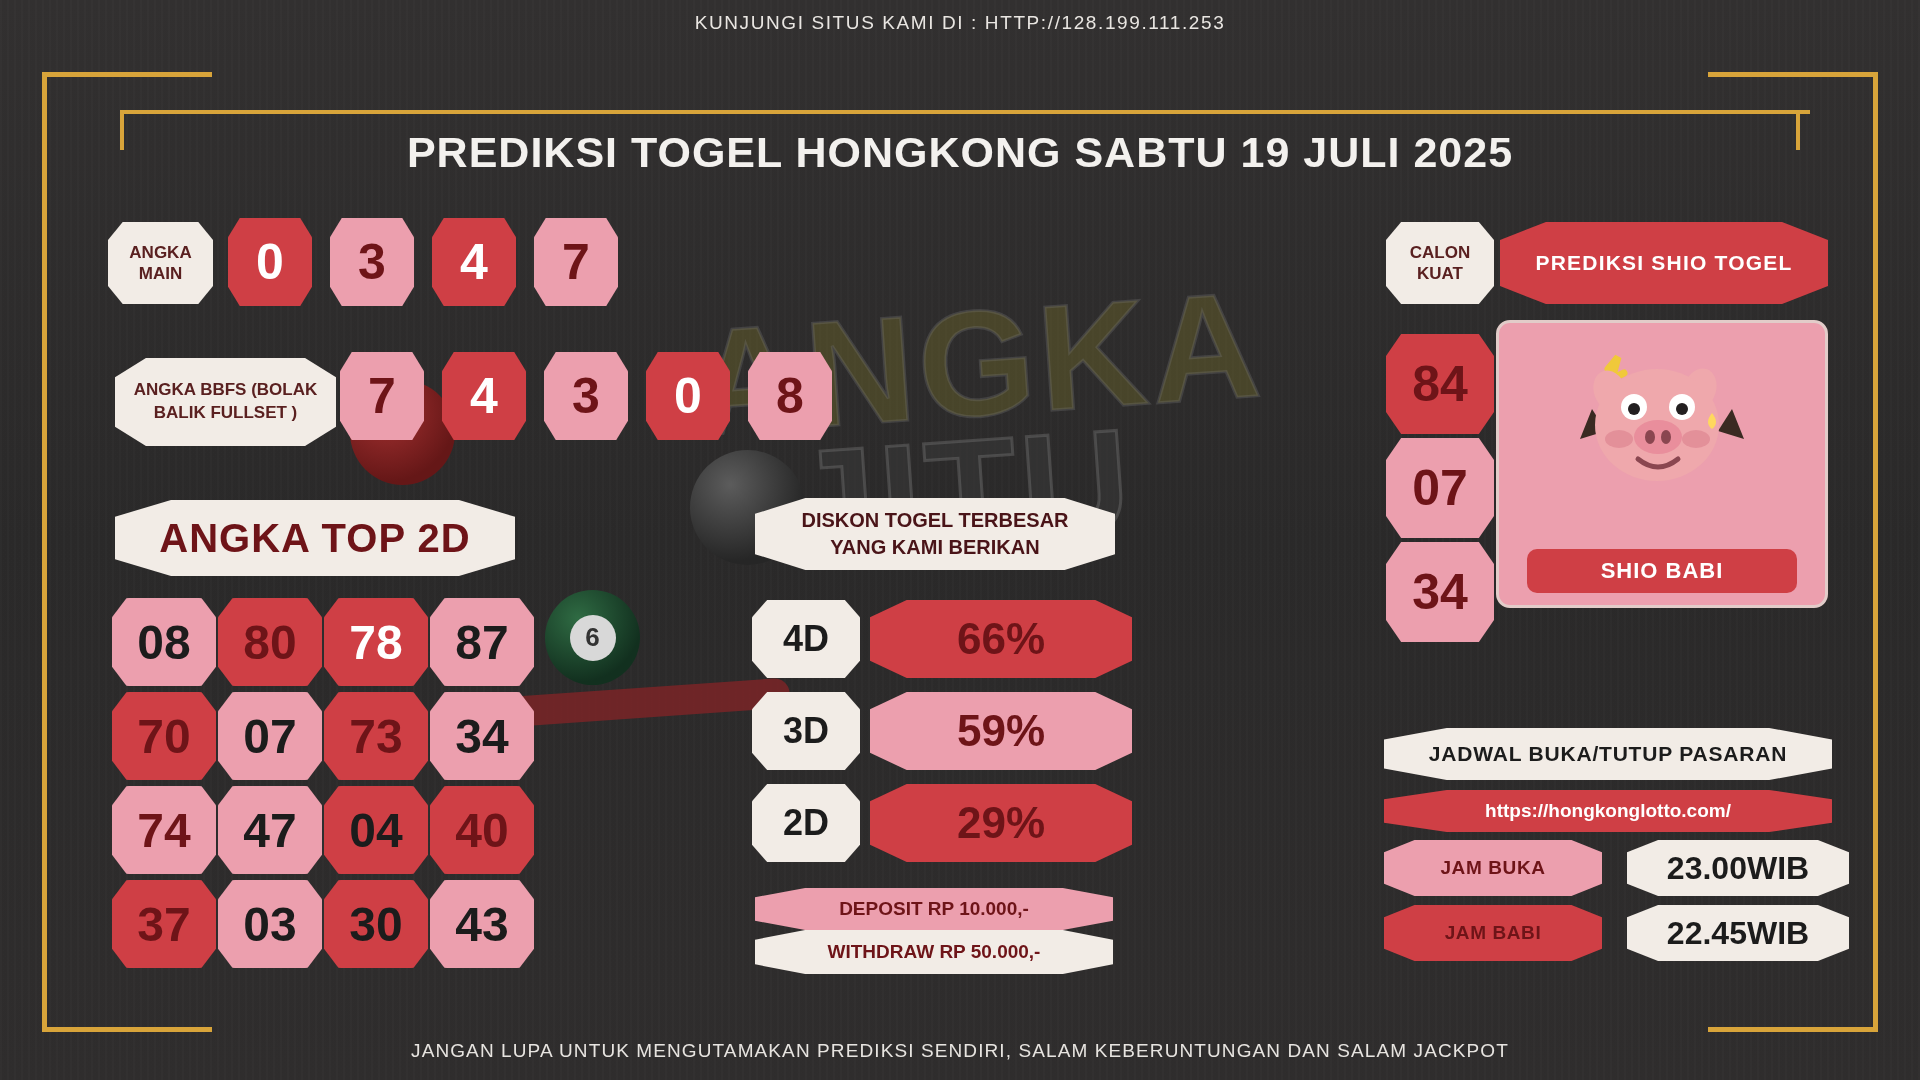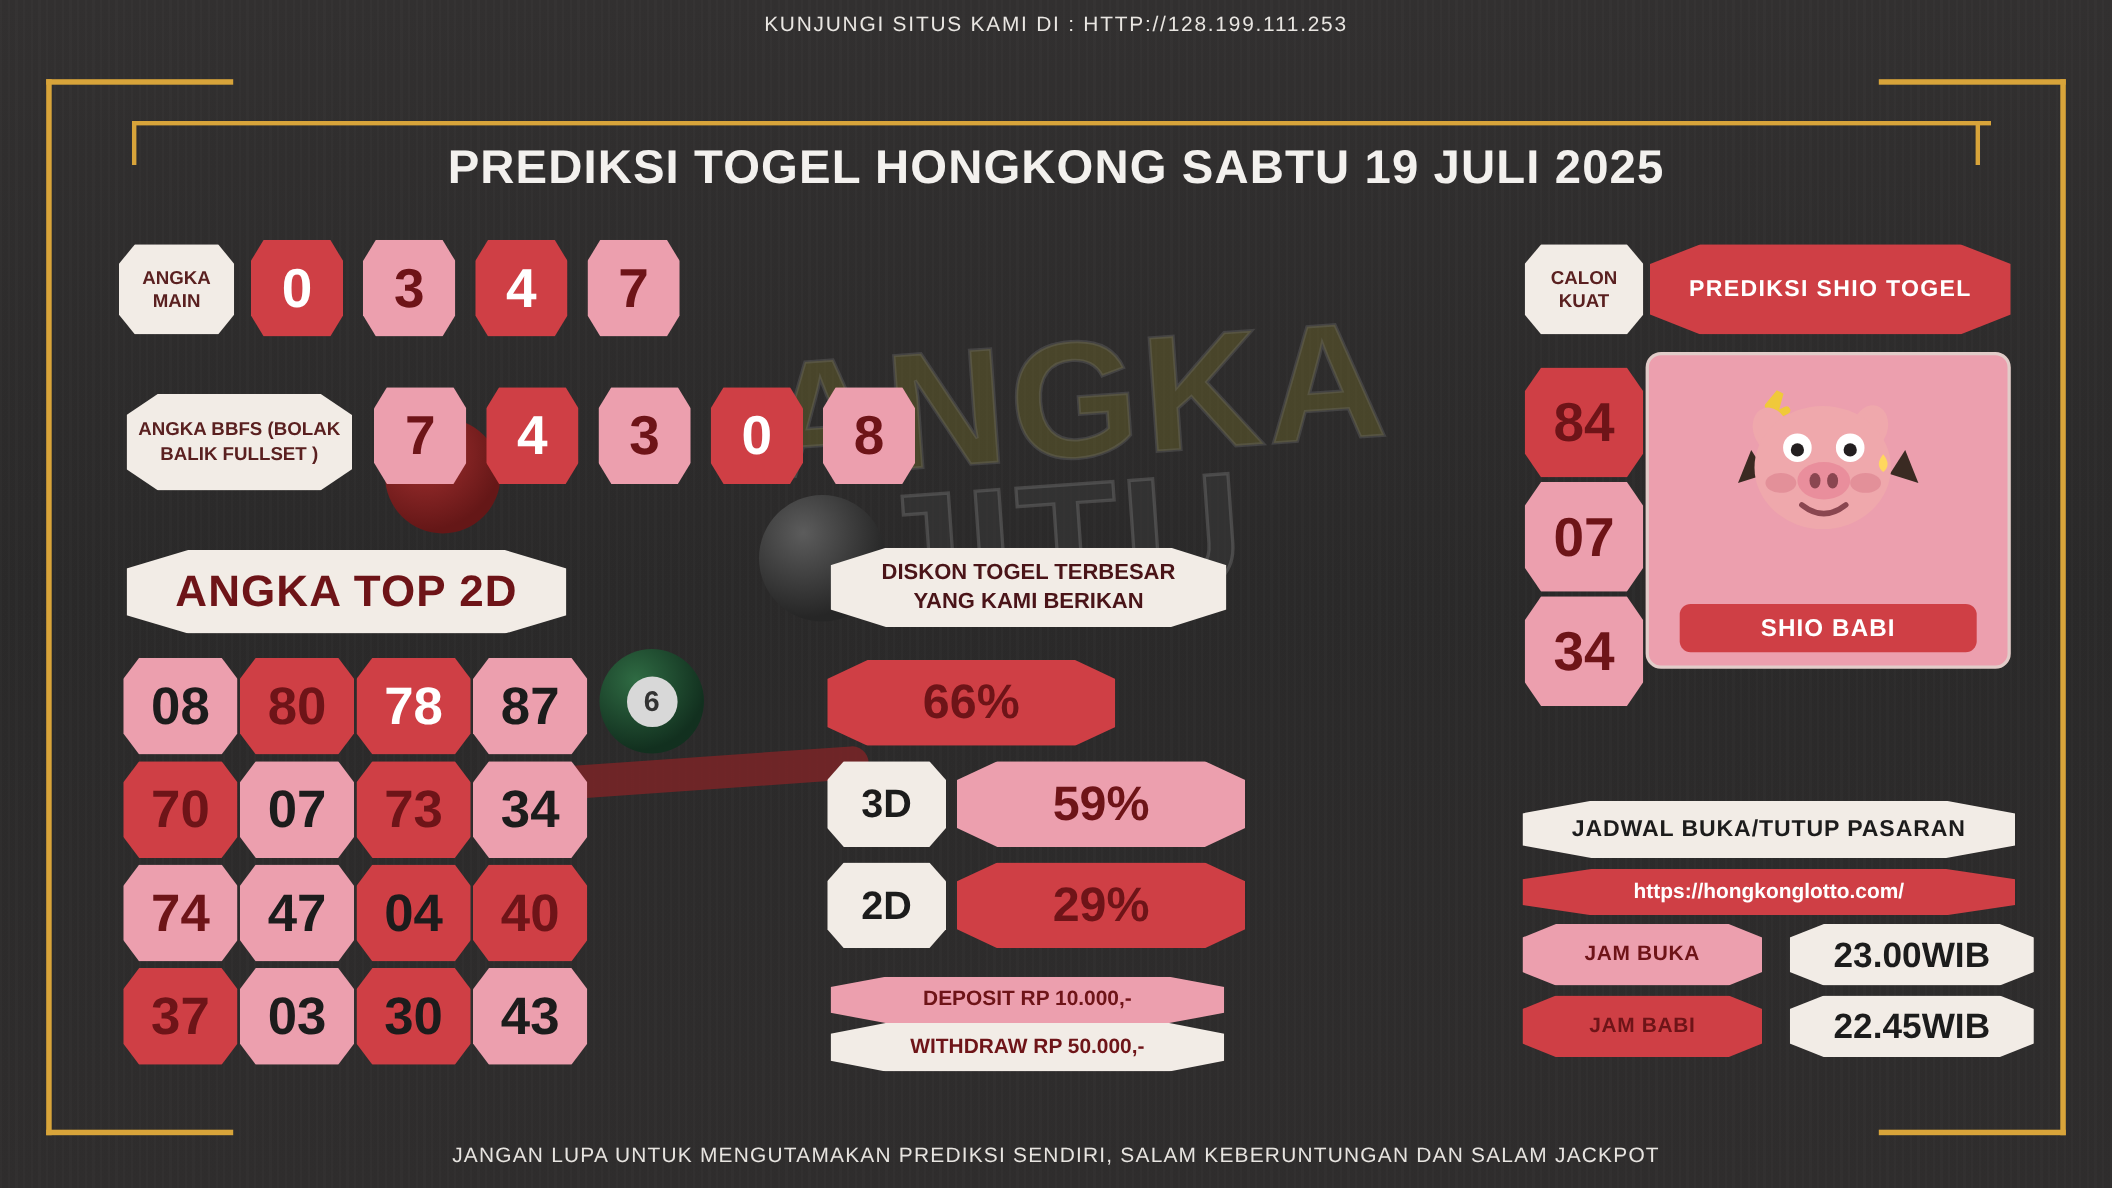--- a/index.html
+++ b/index.html
@@ -82,33 +82,33 @@
 
   
   .label-am {
     position: absolute; left: 108px; top: 222px; width: 105px; height: 82px;
     font-size: 17px; color: #5a2020; text-align: center; line-height: 1.25;
   }
   .am-row { position: absolute; left: 228px; top: 218px; display: flex; gap: 18px; }
   .am-row .oct { width: 84px; height: 88px; font-size: 50px; }
 
   .label-bbfs {
-    position: absolute; left: 115px; top: 358px; width: 205px; height: 88px;
+    position: absolute; left: 115px; top: 358px; width: 221px; height: 88px;
     font-size: 17px; color: #5a2020; text-align: center; line-height: 1.35;
     flex-direction: column;
   }
   .bbfs-row { position: absolute; left: 340px; top: 352px; display: flex; gap: 18px; }
   .bbfs-row .oct { width: 84px; height: 88px; font-size: 50px; }
 
   .top2d-title {
     position: absolute; left: 115px; top: 500px; width: 400px; height: 76px;
     font-size: 40px; letter-spacing: 1px;
   }
   .grid2d { position: absolute; left: 112px; top: 598px; display: grid; grid-template-columns: repeat(4, 104px); grid-auto-rows: 88px; gap: 6px 2px; }
-  .grid2d .oct { font-size: 48px; }
+  .grid2d .oct { font-size: 48px; border-radius: 17px; }
 
   
   .diskon-head {
     position: absolute; left: 755px; top: 498px; width: 360px; height: 72px;
     font-size: 20px; color: #4a1418; text-align: center; line-height: 1.35; flex-direction: column;
   }
   .disc-row { position: absolute; display: flex; align-items: center; gap: 10px; }
   .disc-row .tag { width: 108px; height: 78px; font-size: 36px; }
   .disc-row .val { width: 262px; height: 78px; font-size: 44px; }
   .dr1 { left: 752px; top: 600px; }
@@ -210,20 +210,21 @@
     <div class="oct chip-pink txt-black">03</div>
     <div class="oct chip-red txt-black">30</div>
     <div class="oct chip-pink txt-black">43</div>
   </div>
 
   <div class="oct chip-cream diskon-head">
     <span>DISKON TOGEL TERBESAR</span>
     <span>YANG KAMI BERIKAN</span>
   </div>
   <div class="disc-row dr1">
+    <div class="oct chip-cream tag txt-black">4D</div>
     <div class="oct chip-red val txt-dark">66%</div>
   </div>
   <div class="disc-row dr2">
     <div class="oct chip-cream tag txt-black">3D</div>
     <div class="oct chip-pink val txt-dark">59%</div>
   </div>
   <div class="disc-row dr3">
     <div class="oct chip-cream tag txt-black">2D</div>
     <div class="oct chip-red val txt-dark">29%</div>
   </div>

